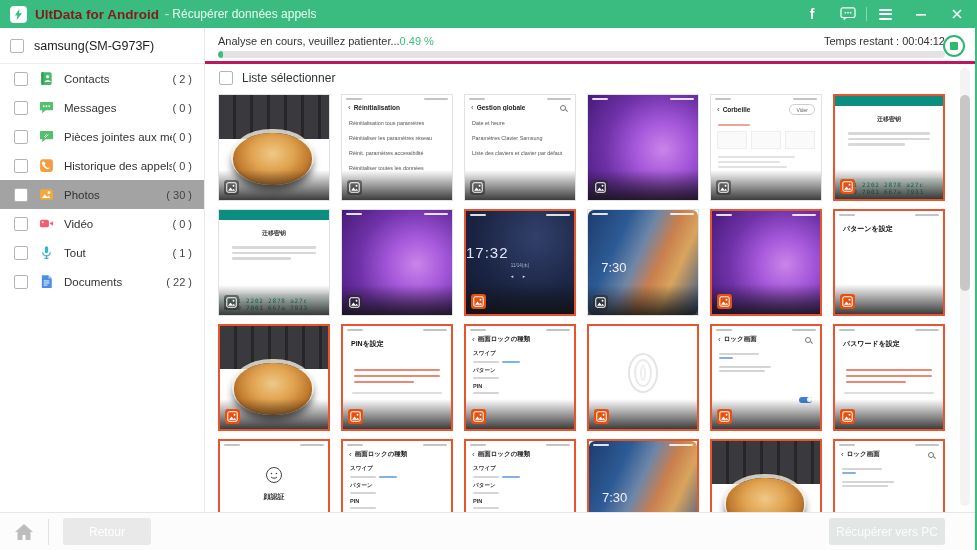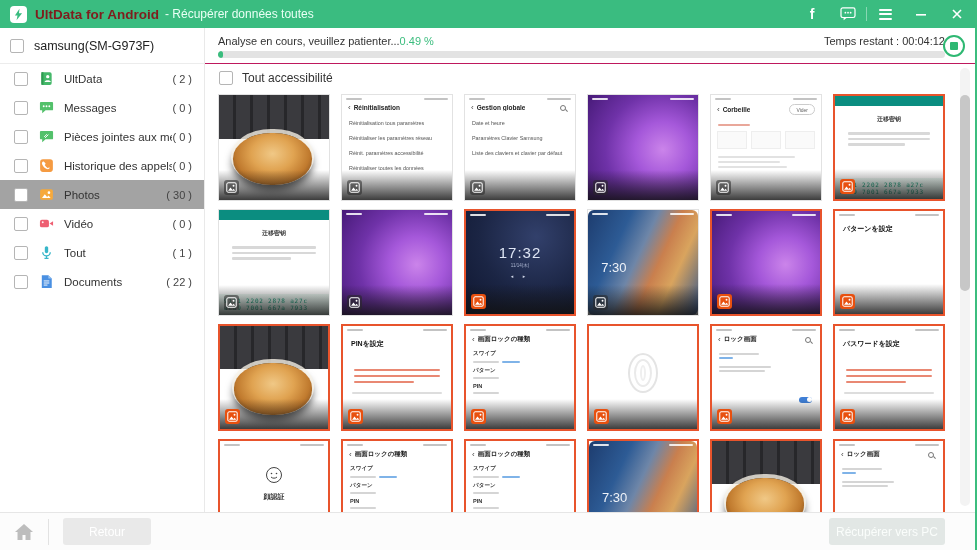--- a/index.html
+++ b/index.html
@@ -25,21 +25,21 @@
   .srow{height:29px;display:flex;align-items:center;padding:0 12px 0 14px;font-size:11.5px;color:#333;}
   .srow.selected{background:#a3a3a3;}
   .srow .cb{margin-right:11px;}
   .sicon{width:15px;height:15px;margin-right:10px;flex:0 0 15px;}
   .sicon svg{width:15px;height:15px;display:block;}
   .slabel{white-space:nowrap;overflow:hidden;}
   .scount{margin-left:auto;font-size:11px;color:#444;white-space:nowrap;}
   .cb{width:12px;height:12px;border:1px solid #b5b5b5;border-radius:2px;background:#fff;flex:0 0 12px;display:inline-block;}
 
   .content{flex:1;position:relative;min-width:0;background:#fff;}
-  .scanbar{height:36px;border-bottom:1px solid #be185d;box-sizing:border-box;padding:7px 11px 0 13px;position:relative;}
+  .scanbar{height:36px;border-bottom:3px solid #be185d;box-sizing:border-box;padding:7px 11px 0 13px;position:relative;}
   .scan-line{display:flex;align-items:baseline;width:727px;font-size:11px;color:#333;}
   .pct{color:#3bbd7e;}
   .time{margin-left:auto;color:#333;}
   .pbar{width:727px;height:7px;background:#e3e3e3;border-radius:4px;margin-top:4px;position:relative;overflow:hidden;}
   .pfill{height:100%;background:#3bbd7e;border-radius:4px;width:5px;}
   .stop{position:absolute;right:10px;top:7px;width:22px;height:22px;border-radius:50%;border:2px solid #2eb872;background:#fff;display:flex;align-items:center;justify-content:center;padding:0;box-sizing:border-box;}
   .stop i{width:8px;height:8px;background:#2eb872;border-radius:1px;display:block;}
 
   .selectall{height:28px;display:flex;align-items:center;gap:9px;padding-left:14px;font-size:12px;color:#333;}
 
@@ -71,21 +71,21 @@
   .k-flan::before{content:'';position:absolute;left:0;right:0;top:0;height:42%;background:repeating-linear-gradient(90deg,#3a3a3e 0 14px,#27272a 14px 17px);}
   .flan-cup{position:absolute;left:13%;top:36%;width:72%;height:50%;border-radius:48%;background:radial-gradient(ellipse at 50% 40%,#f0c886 0%,#e0a351 38%,#c07a2e 66%,#7a4a1d 86%,#45290f 100%);box-shadow:0 -2px 0 2px rgba(248,243,232,.78),0 5px 8px rgba(0,0,0,.65);}
   .k-purple{background:radial-gradient(circle at 68% 52%,#cb84ea 0%,#a558da 30%,#6f32a8 62%,#471a78 100%);}
   .wa-top{height:10px;background:#0b8d80;}
   .wa-ttl{text-align:center;font-size:6px;font-weight:bold;color:#333;margin-top:9px;}
   .wa-p{padding:5px 13px 0;}
   .wa-p i{display:block;height:2.5px;background:#d8d8d8;border-radius:1px;margin:3px 0;}
   .wa-codes{position:absolute;left:0;right:0;bottom:0;padding:3px 5px 4px;font-family:"DejaVu Sans Mono",monospace;font-size:6px;color:#19a07c;background:linear-gradient(180deg,#eef9f4,#dff3ea);}
   .wa-codes div{letter-spacing:.8px;white-space:nowrap;}
   .k-lock-dark{background:radial-gradient(circle at 65% 25%,#32406b 0%,#1b2544 55%,#0f1630 100%);}
-  .ltime{margin-top:28px;text-align:center;font-size:15px;font-weight:300;color:#dfe6f5;letter-spacing:1px;}
+  .ltime{margin-top:28px;font-size:15px;font-weight:300;color:#dfe6f5;letter-spacing:1px;}
   .ldate{text-align:center;font-size:4.5px;color:#aab4cf;margin-top:2px;}
   .lmedia{text-align:center;font-size:5px;color:#cfd6e8;margin-top:5px;letter-spacing:4px;}
   .k-lock-color{background:linear-gradient(115deg,#1d3c6e 0%,#2d5b95 28%,#6e86a8 45%,#c97f4e 60%,#d9a45e 74%,#33558a 100%);border-radius:6px;}
   .ltime2{position:absolute;left:12%;top:48%;font-size:13px;font-weight:300;color:#eef2f8;}
   .bigttl{font-size:7px;font-weight:bold;color:#111;padding:8px 8px 0;white-space:nowrap;overflow:hidden;}
   .redp{padding:16px 11px 0;}
   .redp i{display:block;height:2.5px;background:#e98873;border-radius:1px;margin:3.5px 0;}
   .grayline{height:2px;background:#ddd;margin:9px 9px 0;border-radius:1px;}
   .sect{padding:4px 7px 0;}
   .sname{font-size:5.6px;color:#333;font-weight:bold;white-space:nowrap;}
@@ -122,21 +122,21 @@
 
 <div class="window">
 
   <div class="titlebar">
     <span class="logo">
       <svg width="13" height="13" viewBox="0 0 16 16">
           <path d="M9.2 1L3.6 9.2h3.2L5.6 15l6.8-8.6H8.6z" fill="#3abc80"></path>
         </svg>
     </span>
     <span class="title">UltData for Android</span>
-    <span class="subtitle">- Récupérer données toutes</span>
+    <span class="subtitle">- Récupérer données appels</span>
     <div class="tb-icons">
       <span class="tbi fb">f</span>
       <span class="tbi">
         <svg width="16" height="14" viewBox="0 0 18 16">
             <rect x="1" y="1" width="16" height="11" rx="2" fill="none" stroke="#fff" stroke-width="1.4"></rect>
             <path d="M4 12l0 3 4-3z" fill="#fff"></path>
             <circle cx="6" cy="6.5" r="1" fill="#fff"></circle>
             <circle cx="9" cy="6.5" r="1" fill="#fff"></circle>
             <circle cx="12" cy="6.5" r="1" fill="#fff"></circle>
           </svg>
@@ -173,21 +173,21 @@
           <div class="srow">
             <span class="cb"></span>
             <span class="sicon">
               <svg viewBox="0 0 16 16">
                 <rect x="2.5" y="1.2" width="11" height="13.6" rx="2" fill="#45b86a"></rect>
                 <rect x="2.5" y="1.2" width="2.2" height="13.6" fill="#2f9b52"></rect>
                 <circle cx="9.3" cy="6" r="1.8" fill="#fff"></circle>
                 <path d="M6 11.8c0-2.7 6.6-2.7 6.6 0z" fill="#fff"></path>
               </svg>
             </span>
-            <span class="slabel">UltData</span>
+            <span class="slabel">Contacts</span>
             <span class="scount">( 2 )</span>
           </div>
           <div class="srow">
             <span class="cb"></span>
             <span class="sicon">
               <svg viewBox="0 0 16 16">
                 <path d="M2 2.2h12a1 1 0 0 1 1 1v6.8a1 1 0 0 1-1 1H7l-3.6 3.2V11H2a1 1 0 0 1-1-1V3.2a1 1 0 0 1 1-1z" fill="#53c16b"></path>
                 <circle cx="5" cy="6.6" r="1" fill="#fff"></circle>
                 <circle cx="8" cy="6.6" r="1" fill="#fff"></circle>
                 <circle cx="11" cy="6.6" r="1" fill="#fff"></circle>
@@ -281,21 +281,21 @@
         <div class="pbar">
             <div class="pfill" id="pfill" style="width: 5px;"></div>
           </div>
       </div>
       <button class="stop">
           <i></i>
         </button>
 
       <div class="selectall">
         <span class="cb"></span>
-        <span>Tout accessibilité</span>
+        <span>Liste sélectionner</span>
       </div>
 
       <div class="grid" id="grid">
           <div class="thumb">
             <div class="tc k-flan">
               <div class="flan-cup"></div>
             </div>
             <div class="fade"></div>
             <div class="badge dark">
               <svg viewBox="0 0 14 14">

